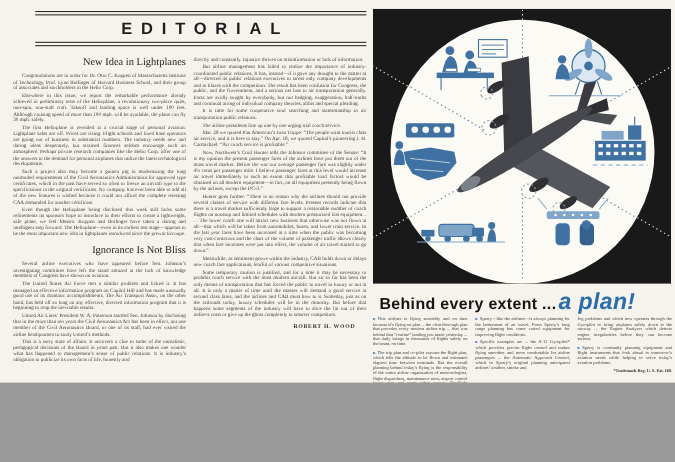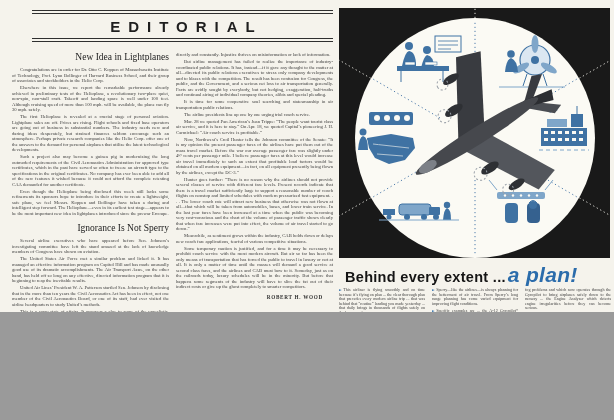--- a/index.html
+++ b/index.html
@@ -1,16 +1,16 @@
 <!DOCTYPE html>
 <html><head>
 <meta charset="utf-8">
 <style>
   html,body{margin:0;padding:0;background:#9a9a9a;}
-  .page{position:relative;width:614px;height:312px;background:#f5f3ec;overflow:hidden;
+  .page{position:relative;width:614px;height:348px;background:#f5f3ec;overflow:hidden;
         font-family:"Liberation Serif",serif;color:#3a3a3a;}
 
   
   .ed-header{position:absolute;left:32px;top:10px;width:301px;}
   .hrule{height:1px;background:#2f2f2f;margin-bottom:2px;}
   .ed-title{font-family:"Liberation Sans",sans-serif;font-weight:bold;font-size:15px;
             letter-spacing:8px;text-align:center;color:#1e1e1e;padding:2px 0 3px 8px;}
 
   
   .col{position:absolute;top:52px;width:157px;font-size:4.7px;line-height:5.5px;
@@ -65,21 +65,21 @@
     <div class="hrule"></div>
   </div>
 
   <div class="col col-left">
     <h2 class="first">New Idea in Lightplanes</h2>
     <p>Congratulations are in order for Dr. Otto C. Koppen of Massachusetts Institute of Technology, Prof. Lynn Bollinger of Harvard Business School, and their group of associates and stockholders in the Helio Corp.</p>
     <p>Elsewhere in this issue, we report the remarkable performance already achieved in preliminary tests of the Helioplane, a revolutionary two-place quiet, non-spin, non-stall craft. Takeoff and landing space is well under 100 feet. Although cruising speed of more than 100 mph. will be available, the plane can fly 30 mph. safely.</p>
     <p>The first Helioplane is revealed at a crucial stage of personal aviation. Lightplane sales are off. Prices are rising. Flight schools and fixed base operators are going out of business in substantial numbers. The industry needs new and daring ideas desperately, but strained finances seldom encourage such an atmosphere. Perhaps private research companies like the Helio Corp. offer one of the answers to the demand for personal airplanes that utilize the latest technological developments.</p>
     <p>Such a project also may become a guinea pig in modernizing the long outmoded requirements of the Civil Aeronautics Administration for approved type certificates, which in the past have served so often to freeze an aircraft type to the specifications in the original certificates. No company has ever been able to add all of the new features it wished because it could not afford the complete retesting CAA demanded for another certificate.</p>
     <p>Even though the Helioplane being disclosed this week still lacks some refinements its sponsors hope to introduce in their efforts to create a lightweight, safe plane, we feel Messrs. Koppen and Bollinger have taken a daring and intelligent step forward. The Helioplane—even in its earliest test stage—appears to be the most important new idea in lightplanes introduced since the prewar Ercoupe.</p>
-    <h2>Ignorance Is Not Sperry</h2>
+    <h2>Ignorance Is Not Bliss</h2>
     <p>Several airline executives who have appeared before Sen. Johnson’s investigating committee have left the stand amazed at the lack of knowledge members of Congress have shown on aviation.</p>
     <p>The United States Air Force met a similar problem and licked it. It has managed an effective information program on Capitol Hill and has made unusually good use of its dramatic accomplishments. The Air Transport Assn., on the other hand, has held off so long on any effective, directed information program that it is beginning to reap the inevitable results.</p>
     <p>United Air Lines’ President W. A. Patterson startled Sen. Johnson by disclosing that in the more than ten years the Civil Aeronautics Act has been in effect, not one member of the Civil Aeronautics Board, or one of its staff, had ever visited the airline headquarters to study United’s methods.</p>
     <p>This is a sorry state of affairs. It uncovers a clue to some of the unrealistic, pedagogical decisions of the Board in years past. But it also makes one wonder what has happened to management’s sense of public relations. It is industry’s obligation to publicize its own facts of life, honestly and</p>
   </div>
 
   <div class="col col-mid">
     <p class="noindent">directly and constantly. Injustice thrives on misinformation or lack of information.</p>
     <p>But airline management has failed to realize the importance of industry-coordinated public relations. It has, instead—if it gave any thought to the matter at all—directed its public relations executives to stress only company developments and to blazes with the competition. The result has been confusion for Congress, the public, and the Government, and a serious net loss to air transportation generally. Facts are avidly sought by everybody, but not hedging, exaggeration, half-truths and continual airing of individual company theories, alibis and special pleading.</p>
     <p>It is time for some cooperative soul searching and statesmanship in air transportation public relations.</p>

